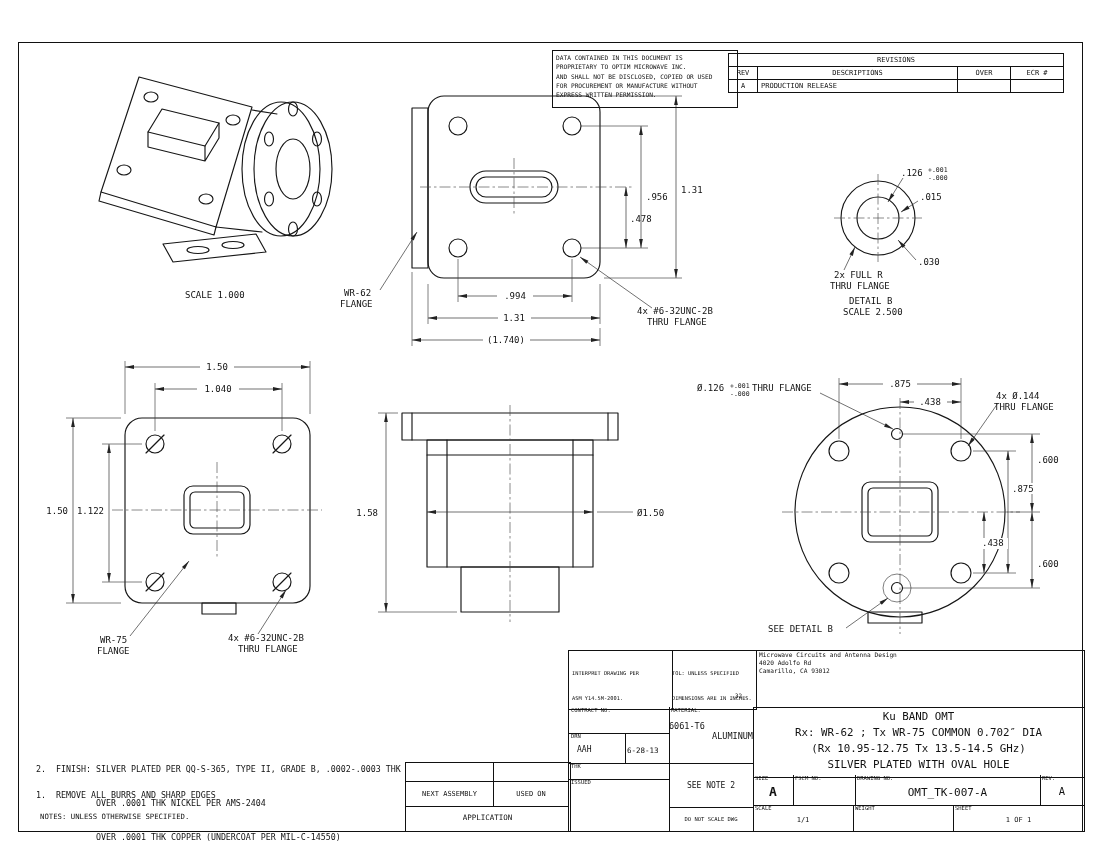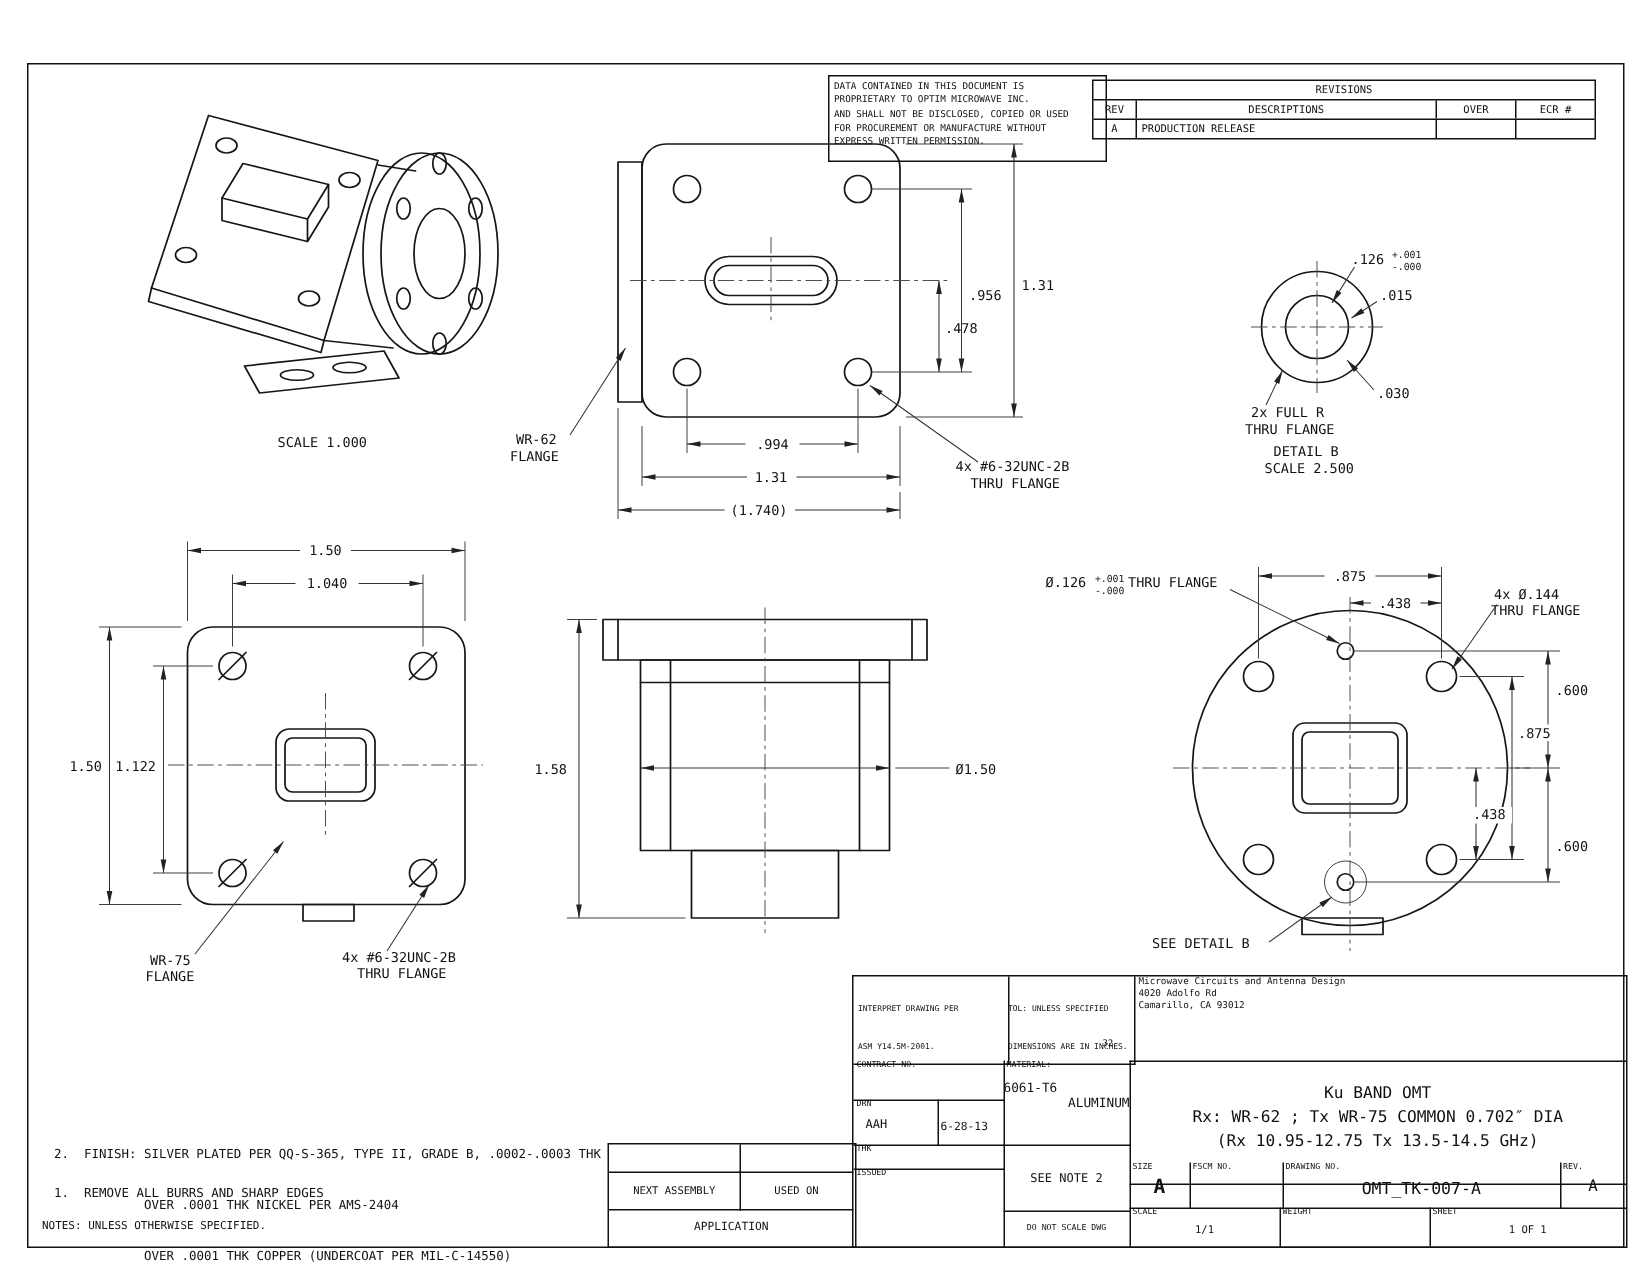--- a/index.html
+++ b/index.html
@@ -28,21 +28,21 @@
   .notes{font-size:8.3px;line-height:1.35;white-space:pre}
   .tb{border:1px solid #111}
   .cell{position:absolute;overflow:hidden}
   .br{border-right:1px solid #111}
   .bb{border-bottom:1px solid #111}
   .lab{position:absolute;top:1px;left:2px;font-size:5.5px;line-height:1}
   .tinytxt{font-size:5.3px;line-height:1.55;padding:2px 0 0 3px;white-space:pre}
   .ctr{display:flex;align-items:center;justify-content:center;height:100%}
   .logo{font-family:"Liberation Serif","DejaVu Serif",serif;font-weight:bold;font-size:20px;line-height:1.05;padding:3px 0 0 5px}
   .addr{font-size:6.2px;line-height:1.3;padding-left:6px}
-  .titletxt{font-size:10.8px;line-height:16px;text-align:center;padding-top:14px}
+  .titletxt{font-size:10.8px;line-height:16px;text-align:center;padding-top:2px}
   .sf{position:absolute;right:3px;top:30px;text-align:center;font-size:6px;line-height:1}
 </style>
 </head>
 <body>
 
 <div class="page">
   <div class="sheet-border"></div>
 
   <svg class="draw" viewBox="0 0 1100 850">
     <defs>
@@ -310,21 +310,21 @@
       <div style="width:52px"></div>
     </div>
   </div>
 
   <div class="abs notes" style="left:36px;top:742px">
     <div>2.  FINISH: SILVER PLATED PER QQ-S-365, TYPE II, GRADE B, .0002-.0003 THK</div>
     <div style="padding-left:60px">OVER .0001 THK NICKEL PER AMS-2404</div>
     <div style="padding-left:60px">OVER .0001 THK COPPER (UNDERCOAT PER MIL-C-14550)</div>
   </div>
   <div class="abs notes" style="left:36px;top:790px">1.  REMOVE ALL BURRS AND SHARP EDGES</div>
-  <div class="abs" style="left:28px;top:812px;font-size:7.3px">NOTES: UNLESS OTHERWISE SPECIFIED.</div>
+  <div class="abs" style="left:40px;top:812px;font-size:7.3px">NOTES: UNLESS OTHERWISE SPECIFIED.</div>
 
   <div class="abs tb" style="left:405px;top:762px;width:164px;height:68px">
     <div class="cell br bb" style="left:0;top:0;width:87px;height:18px"></div>
     <div class="cell bb" style="left:87px;top:0;width:76px;height:18px"></div>
     <div class="cell br bb" style="left:0;top:18px;width:87px;height:25px">
       <div class="ctr" style="font-size:7px">NEXT ASSEMBLY</div>
     </div>
     <div class="cell bb" style="left:87px;top:18px;width:76px;height:25px">
       <div class="ctr" style="font-size:7px">USED ON</div>
     </div>
@@ -370,20 +370,21 @@
     <div class="cell br bb" style="left:100px;top:56px;width:84px;height:56px">
       <div class="lab">MATERIAL:</div>
       <div style="text-align:left;font-size:8.5px;padding-top:14px">6061-T6</div>
       <div style="text-align:right;font-size:8.5px">ALUMINUM</div>
     </div>
 
     <div class="cell bb titletxt" style="left:184px;top:56px;width:331px;height:68px">
       <div>Ku BAND OMT</div>
       <div>Rx: WR-62 ; Tx WR-75 COMMON 0.702″ DIA</div>
       <div>(Rx 10.95-12.75 Tx 13.5-14.5 GHz)</div>
+      <div>SILVER PLATED WITH OVAL HOLE</div>
     </div>
 
     <div class="cell br bb" style="left:0;top:82px;width:56px;height:30px">
       <div class="lab">DRN</div>
       <div style="font-size:8px;padding:12px 0 0 8px">AAH</div>
     </div>
     <div class="cell br bb" style="left:56px;top:82px;width:44px;height:30px">
       <div style="font-size:7.5px;padding:13px 0 0 2px">6-28-13</div>
     </div>
 

